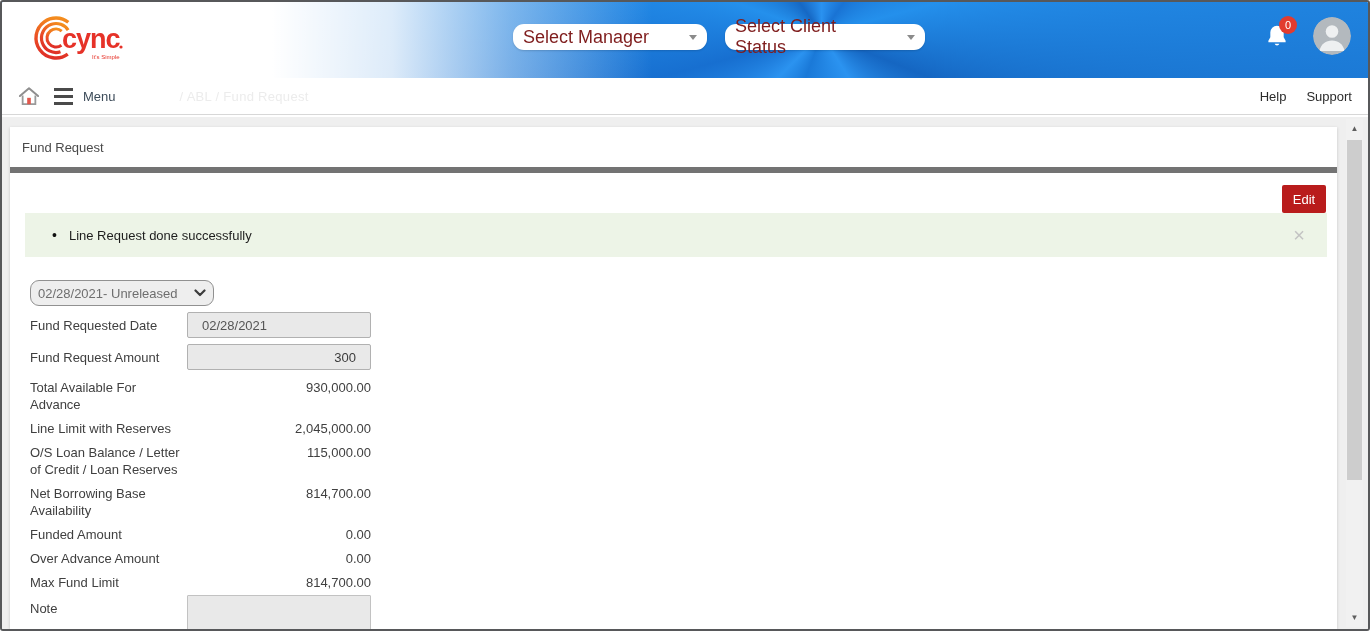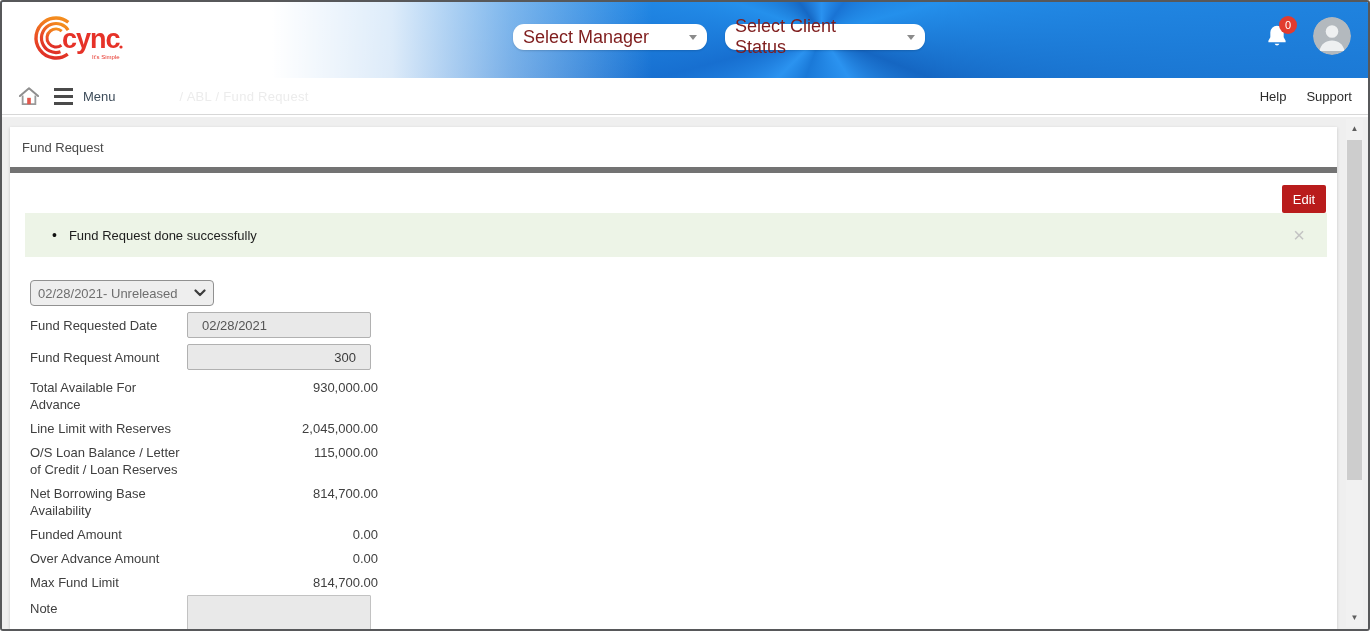--- a/index.html
+++ b/index.html
@@ -45,26 +45,26 @@
     font-size:13px; border:none; border-radius:2px; cursor:pointer; font-family:inherit; padding:0 9px; }
   .alert { margin:0 10px 0 15px; background:#edf4e7; height:44px; display:flex; align-items:center; position:relative; font-size:13px; color:#1d1d1d; }
   .alert .bullet { margin-left:27px; margin-right:12px; font-size:14px; color:#111; }
   .alert .close { position:absolute; right:22px; top:50%; transform:translateY(-50%); color:#c3c3c3; font-size:20px; line-height:1; cursor:pointer; }
 
   
   .form { margin:23px 0 0 20px; }
   .frow { display:flex; }
   .input-row { margin-bottom:6px; }
   .amount-row { margin-bottom:9px; }
-  .text-row { margin-bottom:7px;gap:7px; }
+  .text-row { margin-bottom:7px; }
   .flabel { width:157px; font-size:13px; color:#404040; line-height:17px; padding-top:5px; padding-right:6px; }
   .text-row .flabel { padding-top:0; }
   .fctrl { width:184px; position:relative; }
   .fvalue { width:184px; text-align:right; font-size:13px; color:#404040; line-height:17px; }
-  .sel { width:184px; height:26px; background:#eeeeee; border:1px solid #919191; border-radius:4px;
+  .sel { width:184px; height:26px; background:#eeeeee; border:1px solid #919191; border-radius:9px;
     display:flex; align-items:center; justify-content:space-between; padding:0 7px; font-size:13px; color:#6e6e6e; cursor:pointer; }
   .tinput { width:184px; height:26px; background:#e9e9e9; border:1px solid #b1b1b1; border-radius:2px;
     font-size:13px; color:#555; padding:0 14px; font-family:inherit; }
   .amt { text-align:right; color:#3c3c3c; }
   .note-row .flabel { padding-top:5px; }
   .note-ta { width:184px; height:44px; background:#e9e9e9; border:1px solid #c2c2c2; border-radius:1px; resize:none; font-family:inherit; font-size:13px; padding:3px 6px; color:#444; }
   .grip { position:absolute; right:2px; bottom:3px; pointer-events:none; }
 
   
   .sbar { position:absolute; top:2px; right:5px; bottom:2px; width:17px; background:#f1f1f1; }
@@ -144,21 +144,21 @@
   <div class="content">
     <div class="card">
       <div class="card-title">Fund Request</div>
 
       <div class="edit-row">
         <button class="edit-btn">Edit</button>
       </div>
 
       <div class="alert">
         <span class="bullet">•</span>
-        <span>Fund Request done successfully</span>
+        <span>Line Request done successfully</span>
         <span class="close">×</span>
       </div>
 
       <div class="form">
 
         <div class="frow input-row">
           <div class="fctrl">
             <div class="sel">
               <span>02/28/2021- Unreleased</span>
               <svg width="12" height="8" viewBox="0 0 12 8">

